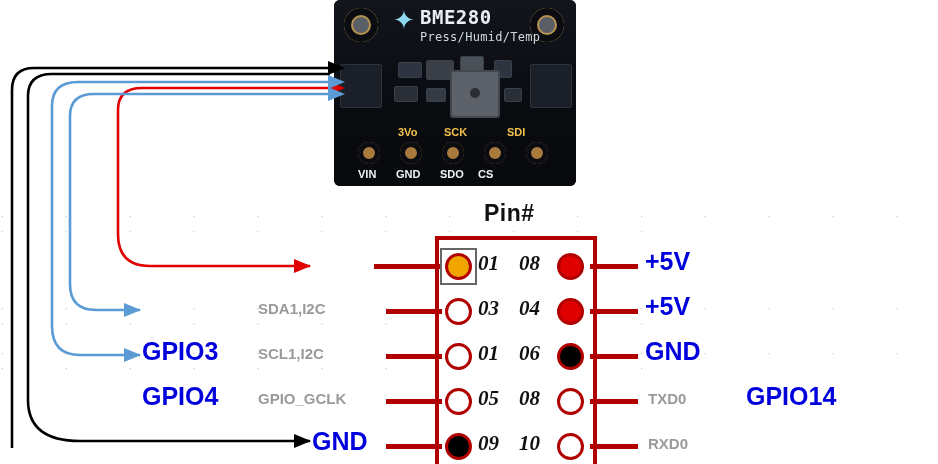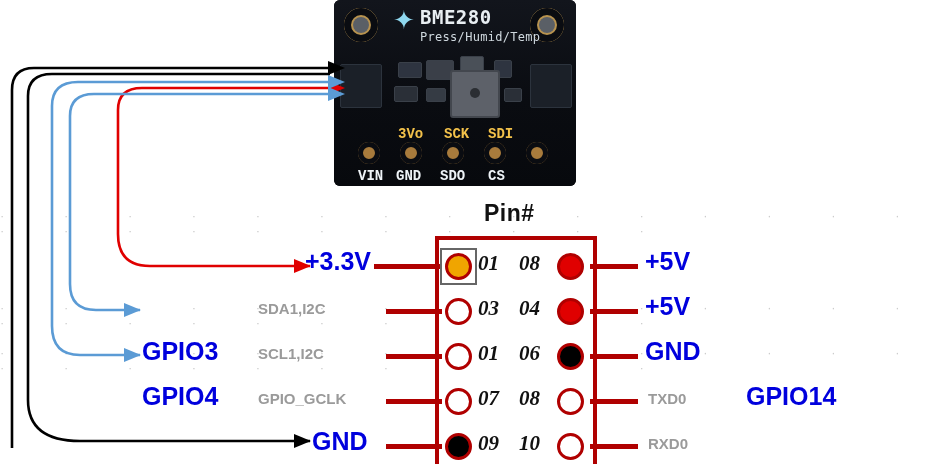--- a/index.html
+++ b/index.html
@@ -107,22 +107,22 @@
     border-radius: 3px;
   }
   #sensor-chip .dot {
     position: absolute; left: 18px; top: 16px;
     width: 10px; height: 10px; border-radius: 50%;
     background: #2b2e33;
   }
   .pad-label {
     position: absolute;
     color: #f2c14a;
-    font-family: Liberation Mono, monospace;
-    font-size: 14px;
+    font-family: Liberation Sans, sans-serif;
+    font-size: 11px;
     font-weight: bold;
   }
   .pad-label.white { color: #eef3f7; }
   .pin-pad {
     position: absolute;
     width: 22px; height: 22px;
     border-radius: 50%;
     background: #a87b3c;
     box-shadow: inset 0 0 0 5px #0a0c11;
     top: 142px;
@@ -239,32 +239,32 @@
     <div class="chip c5"></div>
     <div class="chip c6"></div>
     <div class="chip c7"></div>
 
     <div id="sensor-chip">
       <div class="dot"></div>
     </div>
 
     <div class="pad-label" style="left:64px; top:126px;">3Vo</div>
     <div class="pad-label" style="left:110px; top:126px;">SCK</div>
-    <div class="pad-label" style="left:154px; top:126px;">SDI</div>
+    <div class="pad-label" style="left:173px; top:126px;">SDI</div>
 
     <div class="pin-pad" style="left:24px;"></div>
     <div class="pin-pad" style="left:66px;"></div>
     <div class="pin-pad" style="left:108px;"></div>
     <div class="pin-pad" style="left:150px;"></div>
     <div class="pin-pad" style="left:192px;"></div>
 
     <div class="pad-label white" style="left:24px; top:168px;">VIN</div>
     <div class="pad-label white" style="left:62px; top:168px;">GND</div>
     <div class="pad-label white" style="left:106px; top:168px;">SDO</div>
-    <div class="pad-label white" style="left:154px; top:168px;">CS</div>
+    <div class="pad-label white" style="left:144px; top:168px;">CS</div>
   </div>
 
   <svg class="overlay" viewBox="0 0 938 464">
 
     <path d="M 12 448 L 12 90 Q 12 68 34 68 L 330 68" fill="none" stroke="#000000" stroke-width="2.6"></path>
     <polygon points="345,68 328,61 328,75" fill="#000000"></polygon>
 
     <path d="M 310 266 L 150 266 Q 118 266 118 234 L 118 110 Q 118 88 142 88 L 330 88" fill="none" stroke="#e00000" stroke-width="2.6"></path>
     <polygon points="345,88 328,81 328,95" fill="#e00000"></polygon>
     <polygon points="311,266 294,259 294,273" fill="#e00000"></polygon>
@@ -285,21 +285,20 @@
   <div id="header-box" class="abs"></div>
 
   <div class="pin-row" style="top:250px;">
     <div class="lead" style="left:374px; top:14px; width:68px;"></div>
     <div class="pin-square" style="left:440px; top:-2px;"></div>
     <div class="pin-circle filled-orange" style="left:445px; top:3px;"></div>
     <div class="pin-num" style="left:478px; top:1px;">01</div>
     <div class="pin-num" style="left:519px; top:1px;">08</div>
     <div class="pin-circle filled-red" style="left:557px; top:3px;"></div>
     <div class="lead" style="left:590px; top:14px; width:48px;"></div>
-    <div class="name-blue" style="left:305px; top:-3px;">+3.3V</div>
     <div class="name-blue" style="left:645px; top:-3px;">+5V</div>
   </div>
 
   <div class="pin-row" style="top:295px;">
     <div class="lead" style="left:386px; top:14px; width:56px;"></div>
     <div class="pin-circle" style="left:445px; top:3px;"></div>
     <div class="pin-num" style="left:478px; top:1px;">03</div>
     <div class="pin-num" style="left:519px; top:1px;">04</div>
     <div class="pin-circle filled-red" style="left:557px; top:3px;"></div>
     <div class="lead" style="left:590px; top:14px; width:48px;"></div>
@@ -315,21 +314,21 @@
     <div class="pin-circle filled-black" style="left:557px; top:3px;"></div>
     <div class="lead" style="left:590px; top:14px; width:48px;"></div>
     <div class="name-blue" style="left:142px; top:-3px;">GPIO3</div>
     <div class="name-gray" style="left:258px; top:5px;">SCL1,I2C</div>
     <div class="name-blue" style="left:645px; top:-3px;">GND</div>
   </div>
 
   <div class="pin-row" style="top:385px;">
     <div class="lead" style="left:386px; top:14px; width:56px;"></div>
     <div class="pin-circle" style="left:445px; top:3px;"></div>
-    <div class="pin-num" style="left:478px; top:1px;">07</div>
+    <div class="pin-num" style="left:478px; top:1px;">05</div>
     <div class="pin-num" style="left:519px; top:1px;">08</div>
     <div class="pin-circle" style="left:557px; top:3px;"></div>
     <div class="lead" style="left:590px; top:14px; width:48px;"></div>
     <div class="name-blue" style="left:142px; top:-3px;">GPIO4</div>
     <div class="name-gray" style="left:258px; top:5px;">GPIO_GCLK</div>
     <div class="name-gray" style="left:648px; top:5px;">TXD0</div>
     <div class="name-blue" style="left:746px; top:-3px;">GPIO14</div>
   </div>
 
   <div class="pin-row" style="top:430px;">

